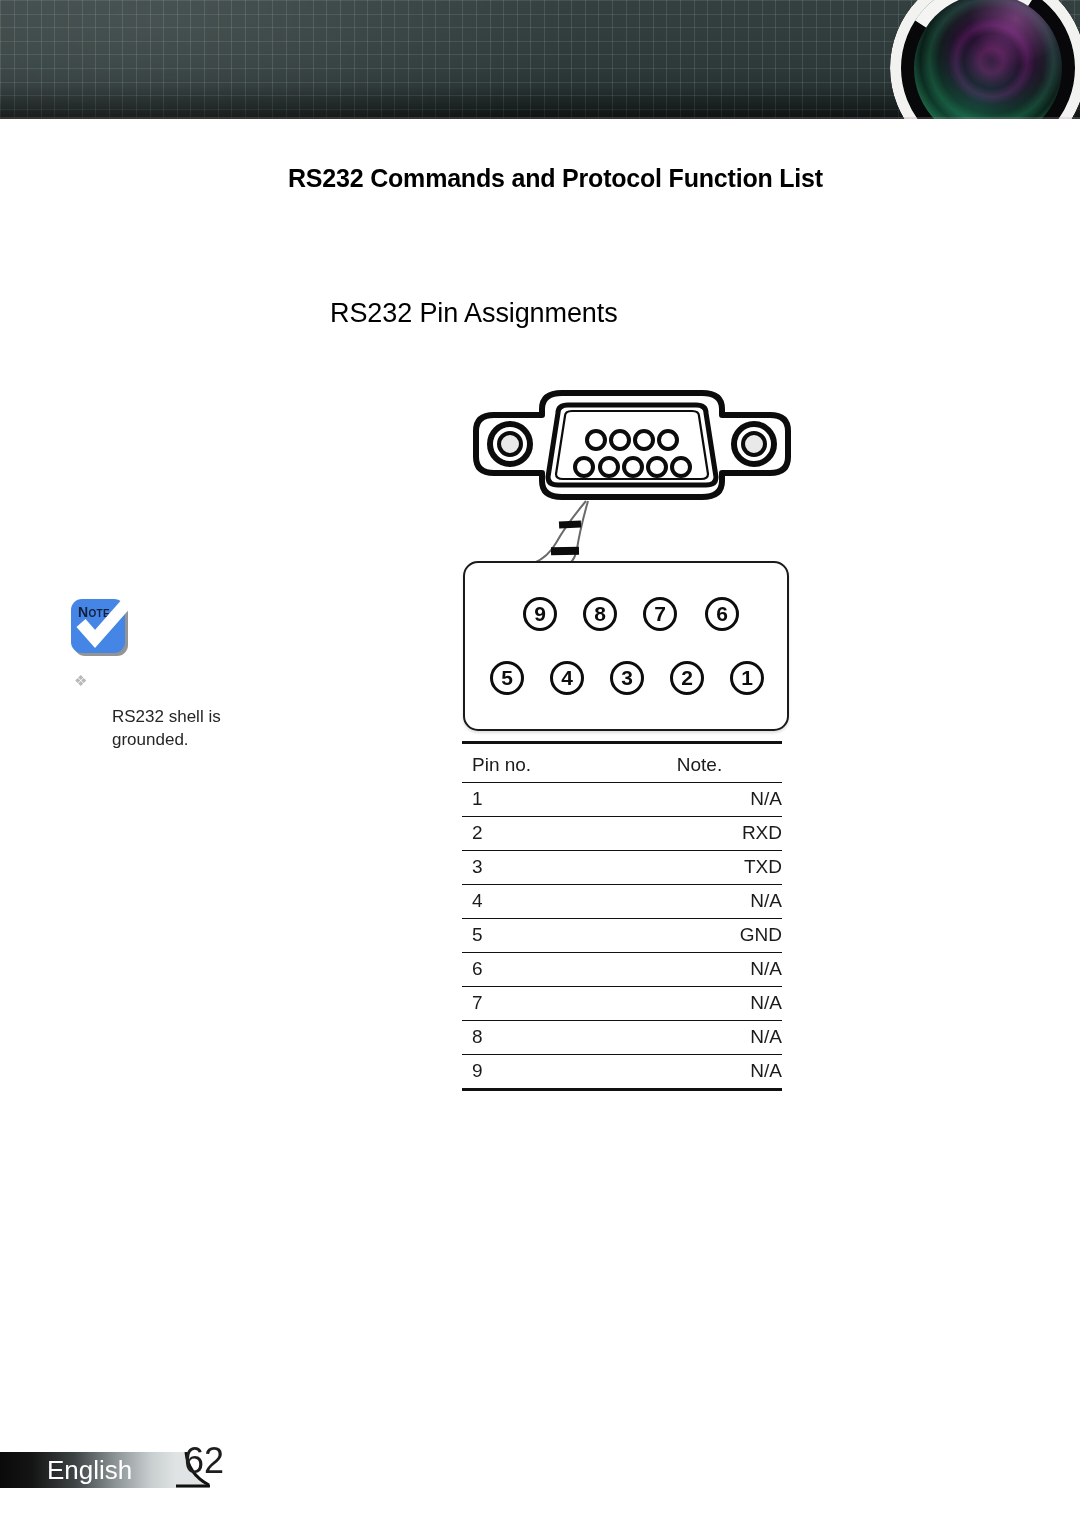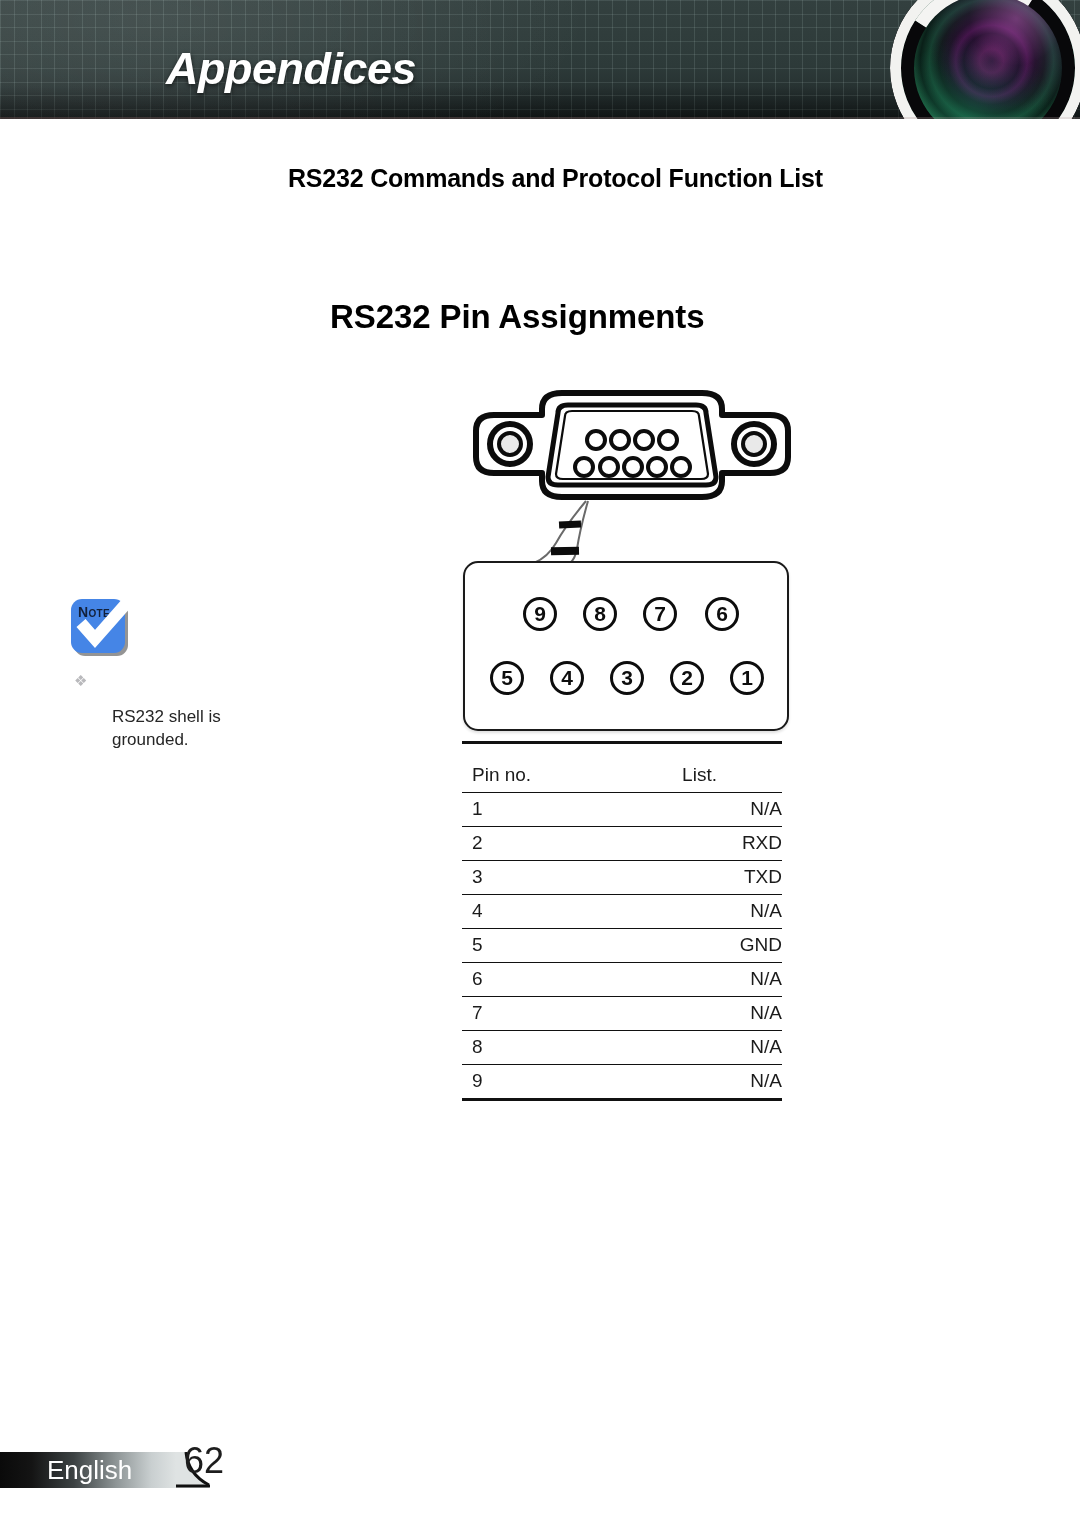--- a/index.html
+++ b/index.html
@@ -142,22 +142,22 @@
     width: 680px;
     font-size: 25px;
     font-weight: bold;
     line-height: 1.28;
     letter-spacing: -0.2px;
   }
   .section-title {
     position: absolute;
     left: 330px;
     top: 298px;
-    font-size: 33px;
-    font-weight: bold;
+    font-size: 27px;
+    font-weight: normal;
     letter-spacing: -0.1px;
   }
 
   
   .connector {
     position: absolute;
     left: 462px;
     top: 385px;
     width: 340px;
     height: 150px;
@@ -210,21 +210,21 @@
   .pin-table td, .pin-table th {
     border-top: 1.6px solid #111;
     padding: 5px 0 6px 0;
     font-size: 19px;
     font-weight: normal;
     color: #1b1b1b;
   }
   .pin-table thead th {
     border-top: 3px solid #111;
     border-bottom: 1.6px solid #111;
-    padding-top: 20px;
+    padding-top: 10px;
     padding-bottom: 6px;
   }
   .pin-table .col-pin {
     text-align: left;
     padding-left: 10px;
     width: 150px;
   }
   .pin-table .col-spec {
     text-align: right;
     width: 170px;
@@ -332,21 +332,20 @@
   <div class="header-grid"></div>
   <div class="header-vignette"></div>
 
   <div class="lens">
     <div class="lens-rings"></div>
     <div class="lens-hl"></div>
     <div class="lens-barrel-dark"></div>
     <div class="lens-barrel"></div>
   </div>
 
-  <div class="header-title">Appendices</div>
   <div class="header-baseline"></div>
 </div>
 <div class="lens-mask-bottom"></div>
 
 <div class="page-title">RS232 Commands and Protocol Function List</div>
 <div class="section-title">RS232 Pin Assignments</div>
 
 <div class="connector">
   <svg width="340" height="150" viewBox="0 0 340 150">
 
@@ -430,21 +429,21 @@
   <div class="pin-circle" style="left:85px;  top:98px;">4</div>
   <div class="pin-circle" style="left:145px; top:98px;">3</div>
   <div class="pin-circle" style="left:205px; top:98px;">2</div>
   <div class="pin-circle" style="left:265px; top:98px;">1</div>
 </div>
 
 <table class="pin-table">
   <thead>
     <tr>
       <th class="col-pin">Pin no.</th>
-      <th class="col-spec">List.</th>
+      <th class="col-spec">Note.</th>
     </tr>
   </thead>
   <tbody>
     <tr>
       <td class="col-pin">1</td>
       <td class="col-spec">N/A</td>
     </tr>
     <tr>
       <td class="col-pin">2</td>
       <td class="col-spec">RXD</td>

